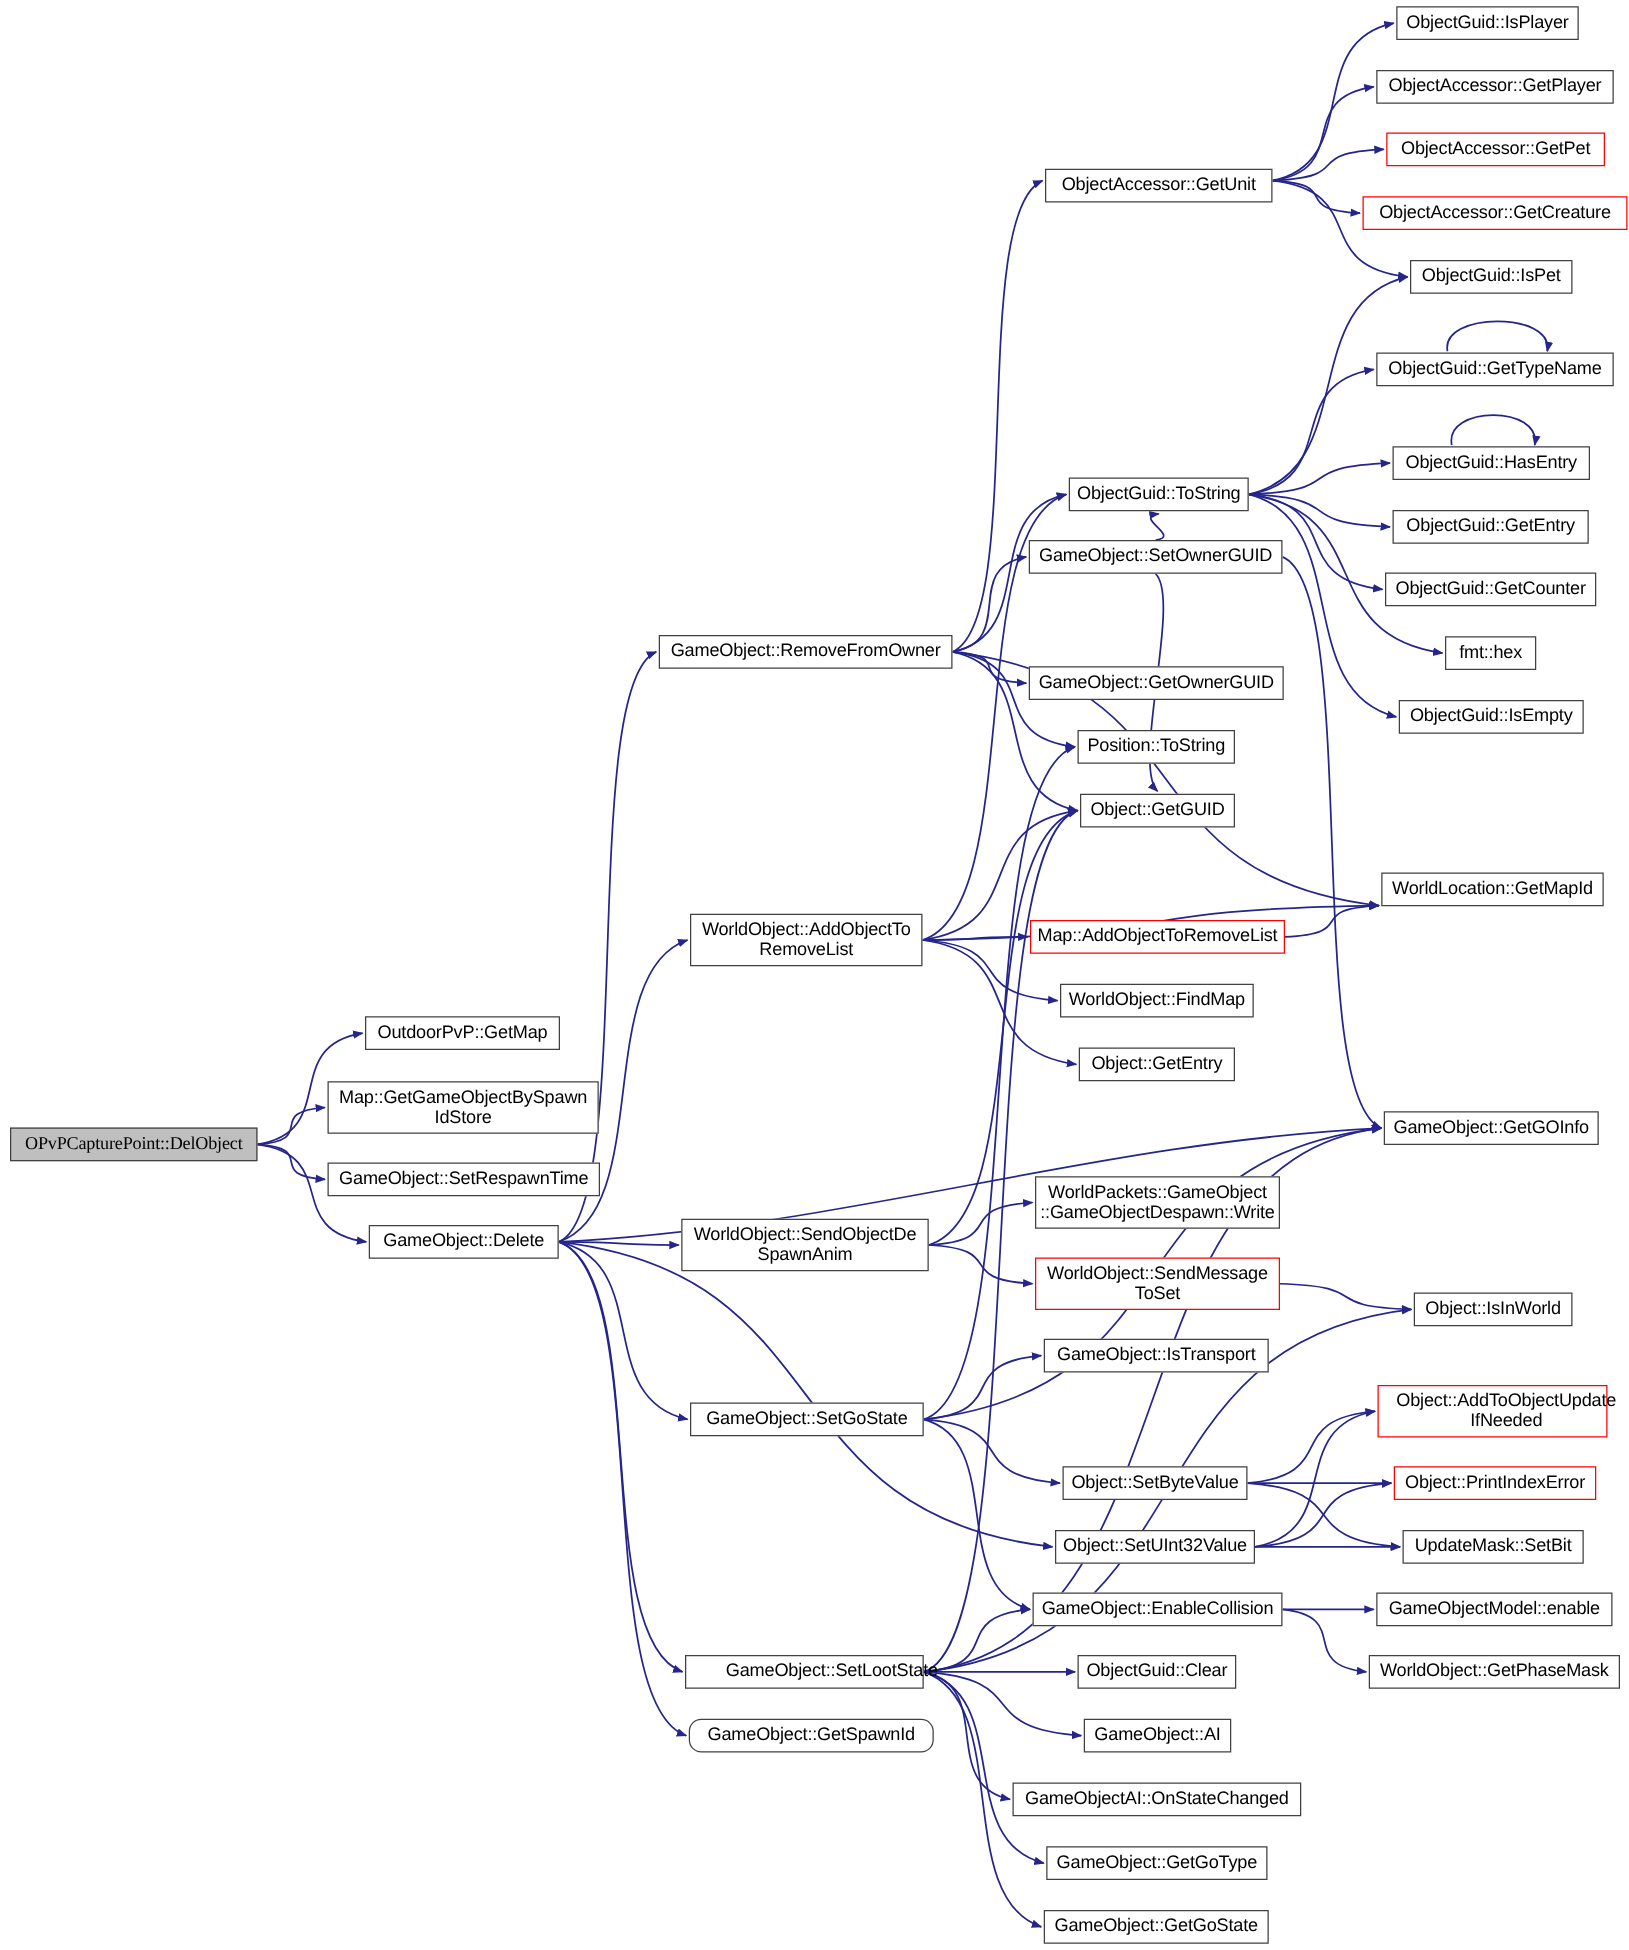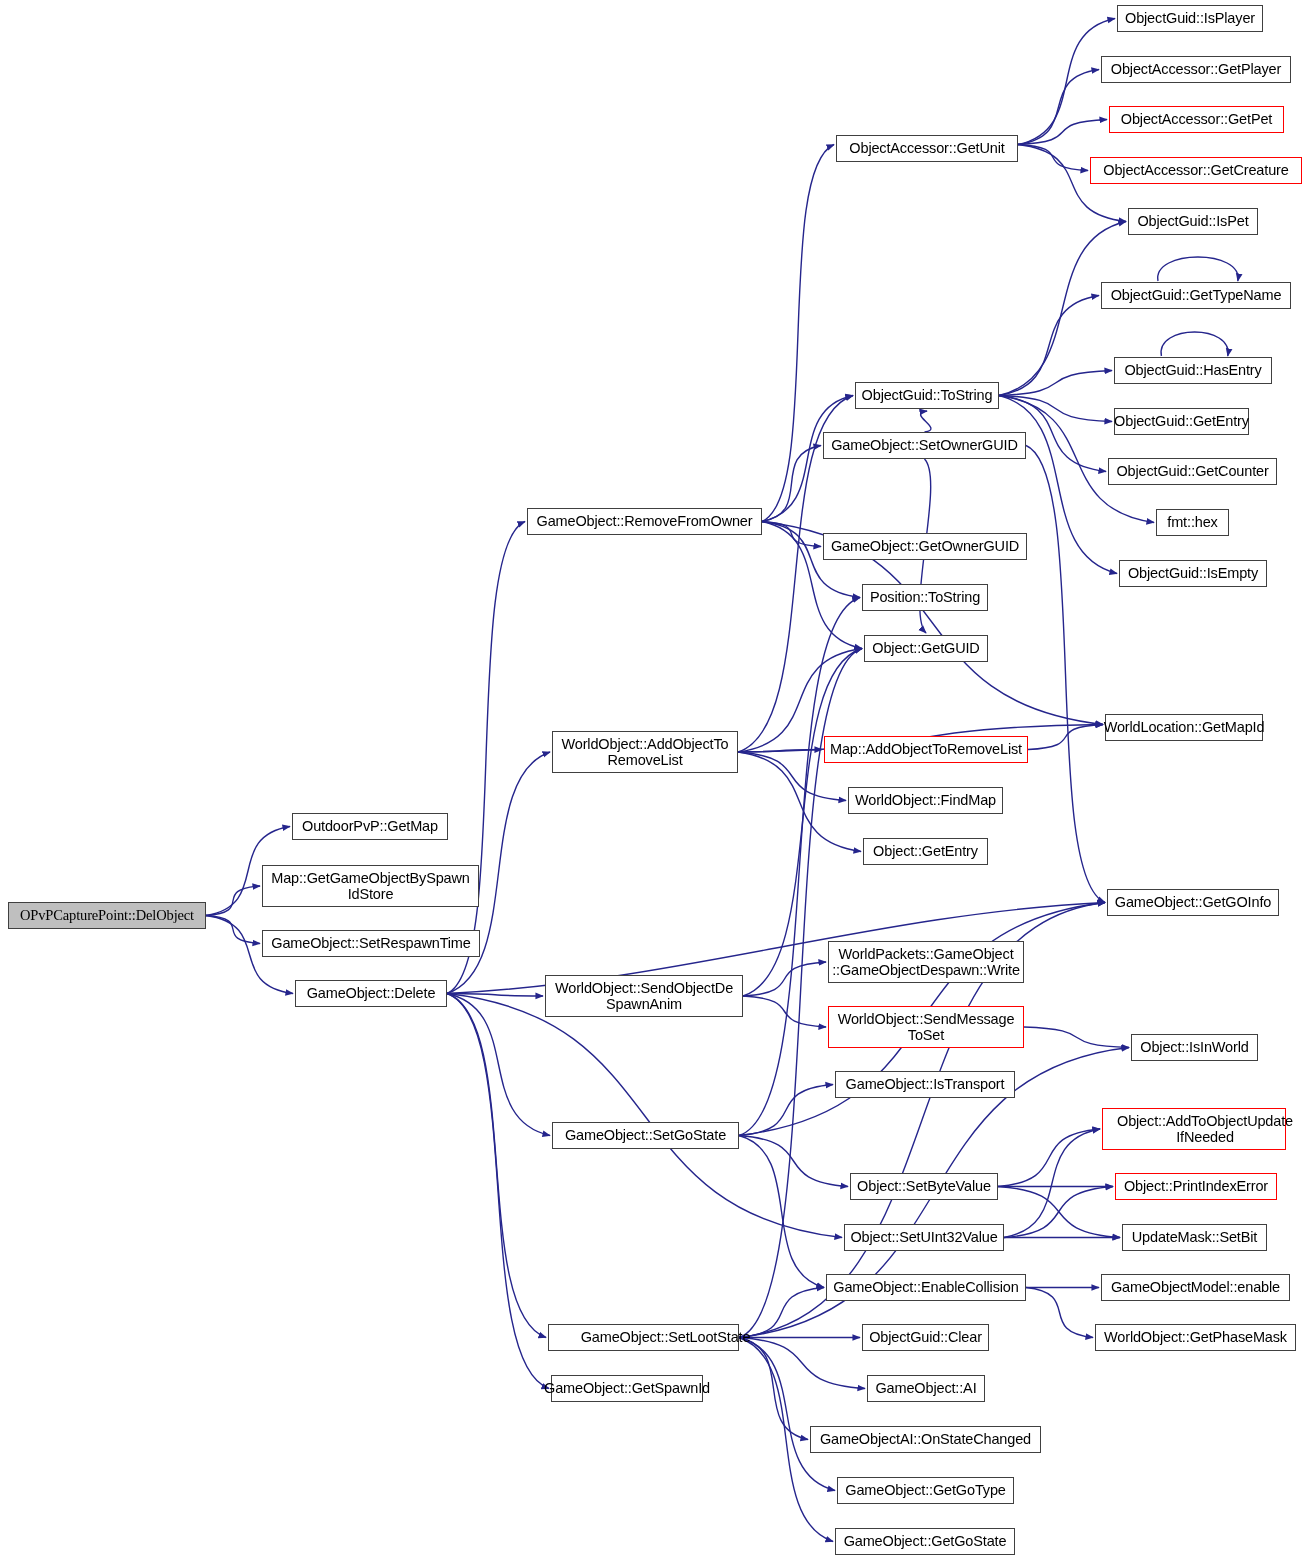--- a/index.html
+++ b/index.html
@@ -140,21 +140,21 @@
 IdStore</div>
       <div class="node" style="left: 262px; top: 930px; width: 218px; height: 27px;">GameObject::SetRespawnTime</div>
       <div class="node" style="left: 295px; top: 980px; width: 152px; height: 27px;">GameObject::Delete</div>
       <div class="node" style="left: 527px; top: 508px; width: 235px; height: 27px;">GameObject::RemoveFromOwner</div>
       <div class="node" style="left: 552px; top: 731px; width: 186px; height: 42px;">WorldObject::AddObjectTo
 RemoveList</div>
       <div class="node" style="left: 545px; top: 975px; width: 198px; height: 42px;">WorldObject::SendObjectDe
 SpawnAnim</div>
       <div class="node" style="left: 552px; top: 1122px; width: 187px; height: 27px;">GameObject::SetGoState</div>
       <div class="node" style="left: 548px; top: 1324px; width: 191px; height: 27px; padding-left: 48px;">GameObject::SetLootState</div>
-      <div class="node" style="left: 551px; top: 1375px; width: 152px; height: 27px;">GameObject::GetSpawnId</div>
+      <div class="node" style="left: 551px; top: 1375px; width: 196px; height: 27px; border-radius: 10px;">GameObject::GetSpawnId</div>
       <div class="node" style="left: 836px; top: 135px; width: 182px; height: 27px;">ObjectAccessor::GetUnit</div>
       <div class="node" style="left: 855px; top: 382px; width: 144px; height: 27px;">ObjectGuid::ToString</div>
       <div class="node" style="left: 823px; top: 432px; width: 203px; height: 27px;">GameObject::SetOwnerGUID</div>
       <div class="node" style="left: 823px; top: 533px; width: 204px; height: 27px;">GameObject::GetOwnerGUID</div>
       <div class="node" style="left: 862px; top: 584px; width: 126px; height: 27px;">Position::ToString</div>
       <div class="node" style="left: 864px; top: 635px; width: 124px; height: 27px;">Object::GetGUID</div>
       <div class="node red" style="left: 824px; top: 736px; width: 204px; height: 27px;">Map::AddObjectToRemoveList</div>
       <div class="node" style="left: 848px; top: 787px; width: 155px; height: 27px;">WorldObject::FindMap</div>
       <div class="node" style="left: 863px; top: 838px; width: 125px; height: 27px;">Object::GetEntry</div>
       <div class="node" style="left: 828px; top: 941px; width: 196px; height: 42px;">WorldPackets::GameObject
@@ -170,25 +170,25 @@
       <div class="node" style="left: 810px; top: 1426px; width: 231px; height: 27px;">GameObjectAI::OnStateChanged</div>
       <div class="node" style="left: 837px; top: 1477px; width: 177px; height: 27px;">GameObject::GetGoType</div>
       <div class="node" style="left: 835px; top: 1528px; width: 180px; height: 27px;">GameObject::GetGoState</div>
       <div class="node" style="left: 1117px; top: 5px; width: 146px; height: 27px;">ObjectGuid::IsPlayer</div>
       <div class="node" style="left: 1101px; top: 56px; width: 190px; height: 27px;">ObjectAccessor::GetPlayer</div>
       <div class="node red" style="left: 1109px; top: 106px; width: 175px; height: 27px;">ObjectAccessor::GetPet</div>
       <div class="node red" style="left: 1090px; top: 157px; width: 212px; height: 27px;">ObjectAccessor::GetCreature</div>
       <div class="node" style="left: 1128px; top: 208px; width: 130px; height: 27px;">ObjectGuid::IsPet</div>
       <div class="node" style="left: 1101px; top: 282px; width: 190px; height: 27px;">ObjectGuid::GetTypeName</div>
       <div class="node" style="left: 1114px; top: 357px; width: 158px; height: 27px;">ObjectGuid::HasEntry</div>
-      <div class="node" style="left: 1114px; top: 408px; width: 135px; height: 27px;">ObjectGuid::GetEntry</div>
+      <div class="node" style="left: 1114px; top: 408px; width: 157px; height: 27px;">ObjectGuid::GetEntry</div>
       <div class="node" style="left: 1108px; top: 458px; width: 169px; height: 27px;">ObjectGuid::GetCounter</div>
       <div class="node" style="left: 1156px; top: 509px; width: 73px; height: 27px;">fmt::hex</div>
       <div class="node" style="left: 1119px; top: 560px; width: 148px; height: 27px;">ObjectGuid::IsEmpty</div>
-      <div class="node" style="left: 1105px; top: 714px; width: 158px; height: 27px;">WorldLocation::GetMapId</div>
+      <div class="node" style="left: 1105px; top: 698px; width: 178px; height: 27px;">WorldLocation::GetMapId</div>
       <div class="node" style="left: 1107px; top: 889px; width: 172px; height: 27px;">GameObject::GetGOInfo</div>
       <div class="node" style="left: 1131px; top: 1034px; width: 127px; height: 27px;">Object::IsInWorld</div>
       <div class="node red" style="left: 1102px; top: 1108px; width: 184px; height: 42px; padding-left: 26px;">Object::AddToObjectUpdate
 IfNeeded</div>
       <div class="node red" style="left: 1115px; top: 1173px; width: 162px; height: 27px;">Object::PrintIndexError</div>
       <div class="node" style="left: 1122px; top: 1224px; width: 145px; height: 27px;">UpdateMask::SetBit</div>
       <div class="node" style="left: 1101px; top: 1274px; width: 189px; height: 27px; text-align: center;">GameObjectModel::enable</div>
       <div class="node" style="left: 1095px; top: 1324px; width: 201px; height: 27px;">WorldObject::GetPhaseMask</div>
     </div>
 </div>

